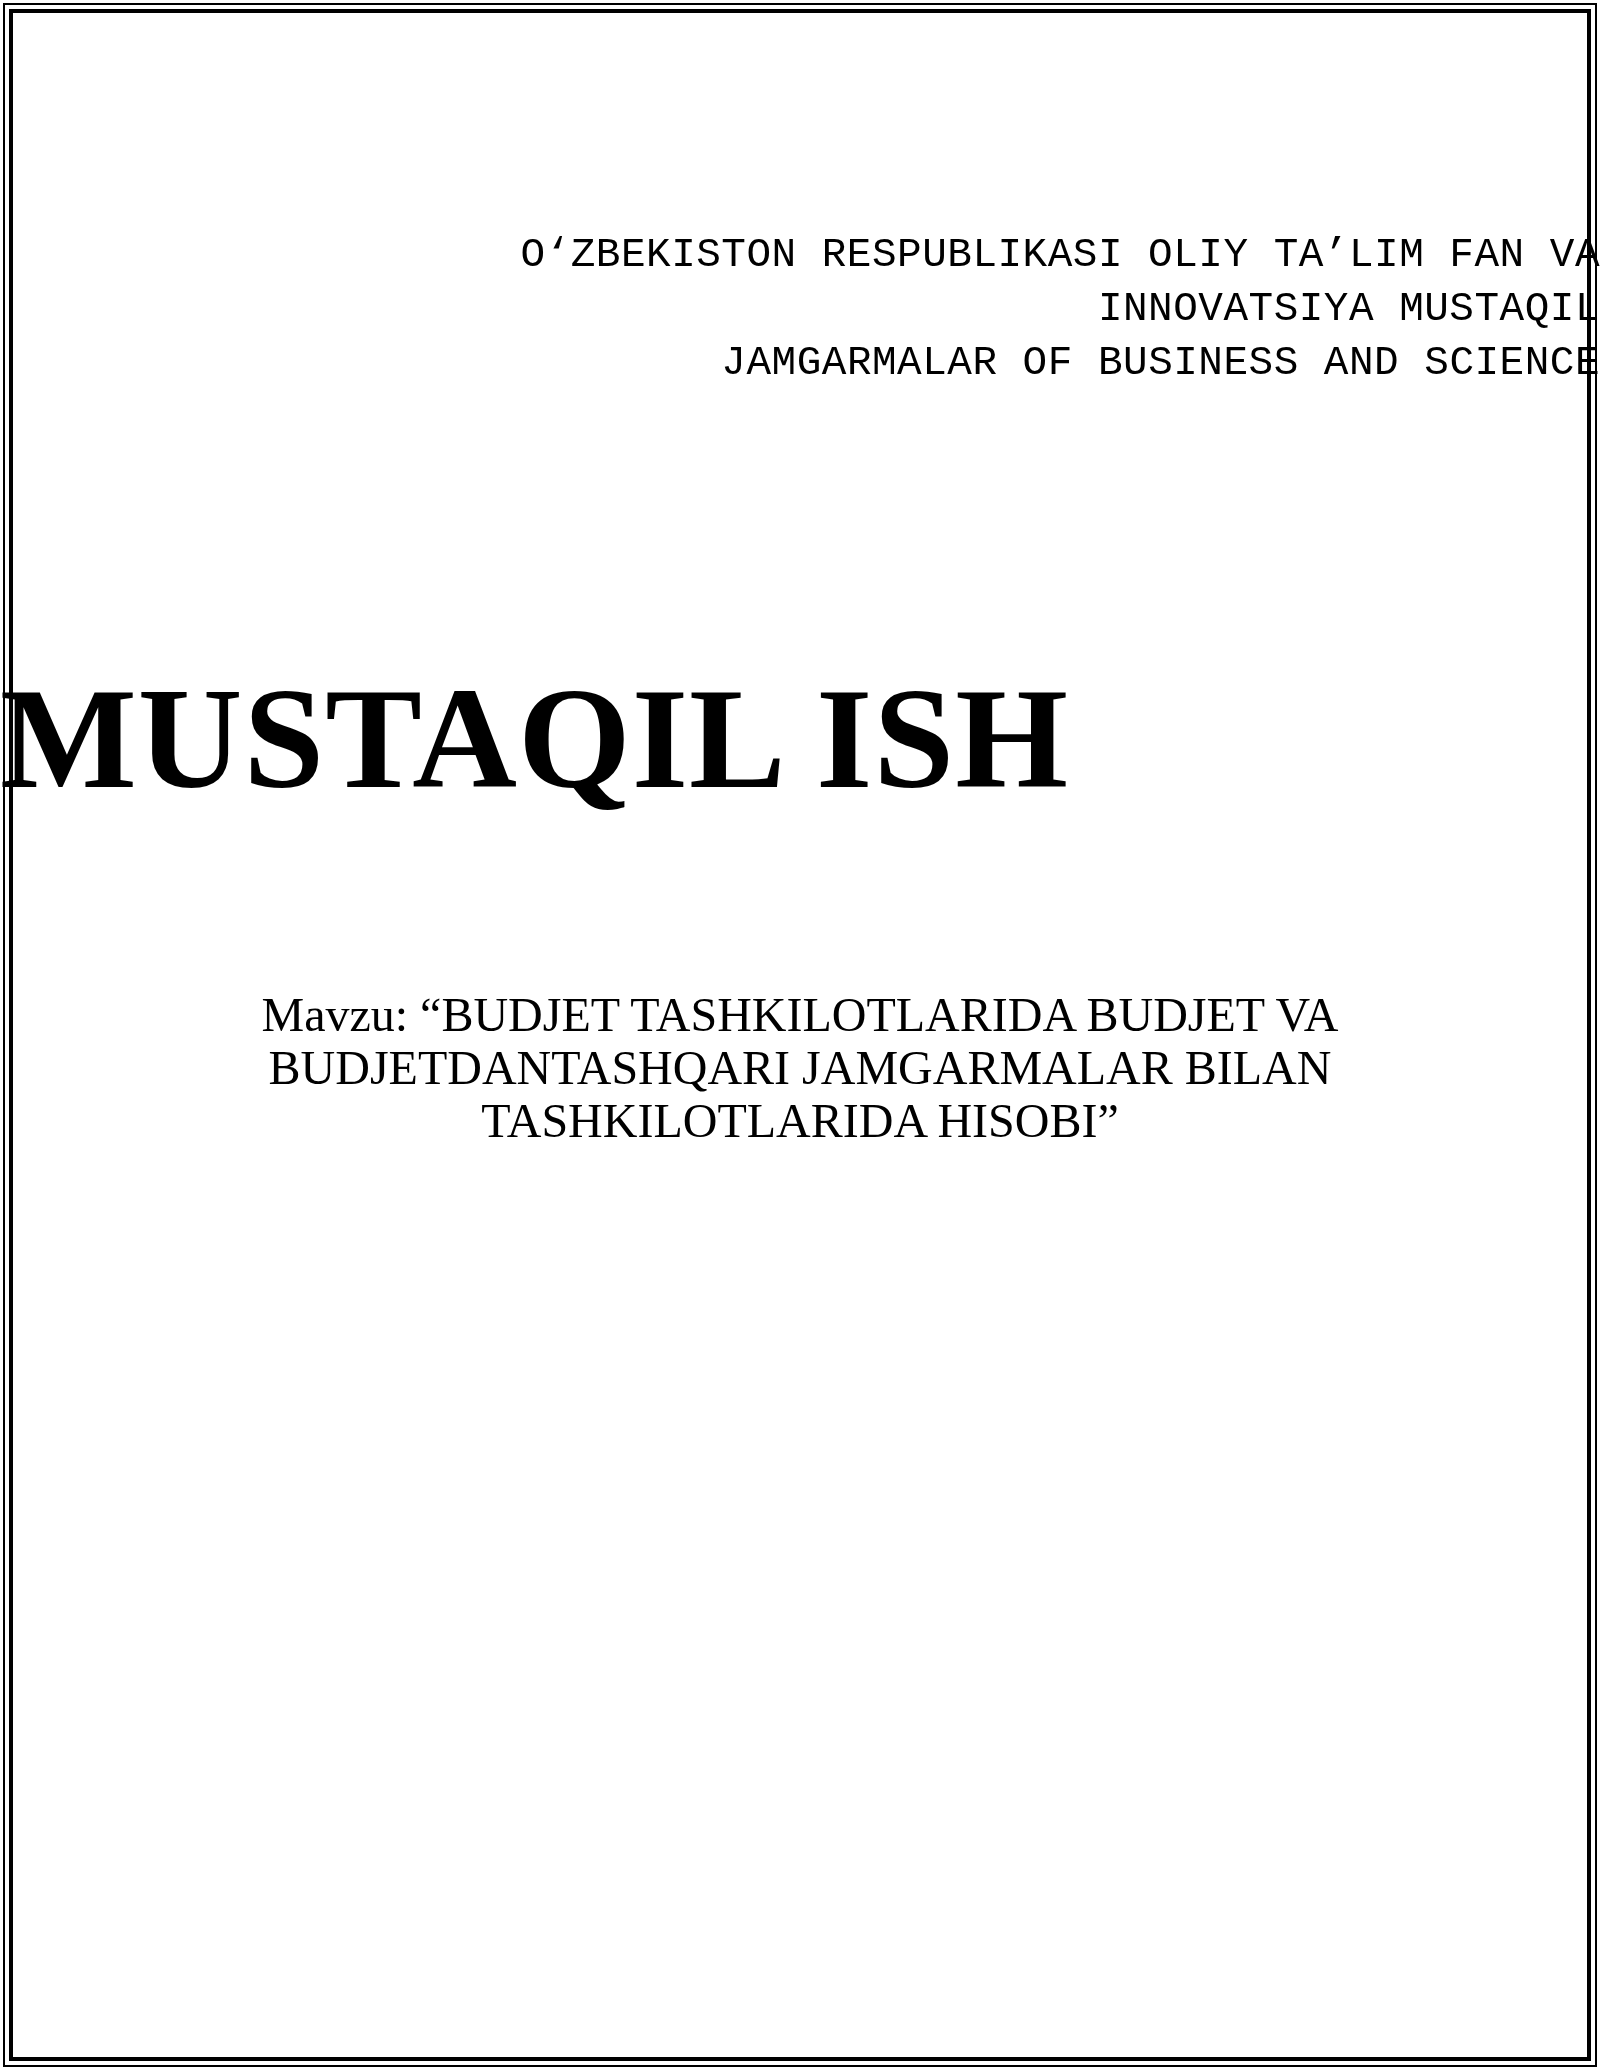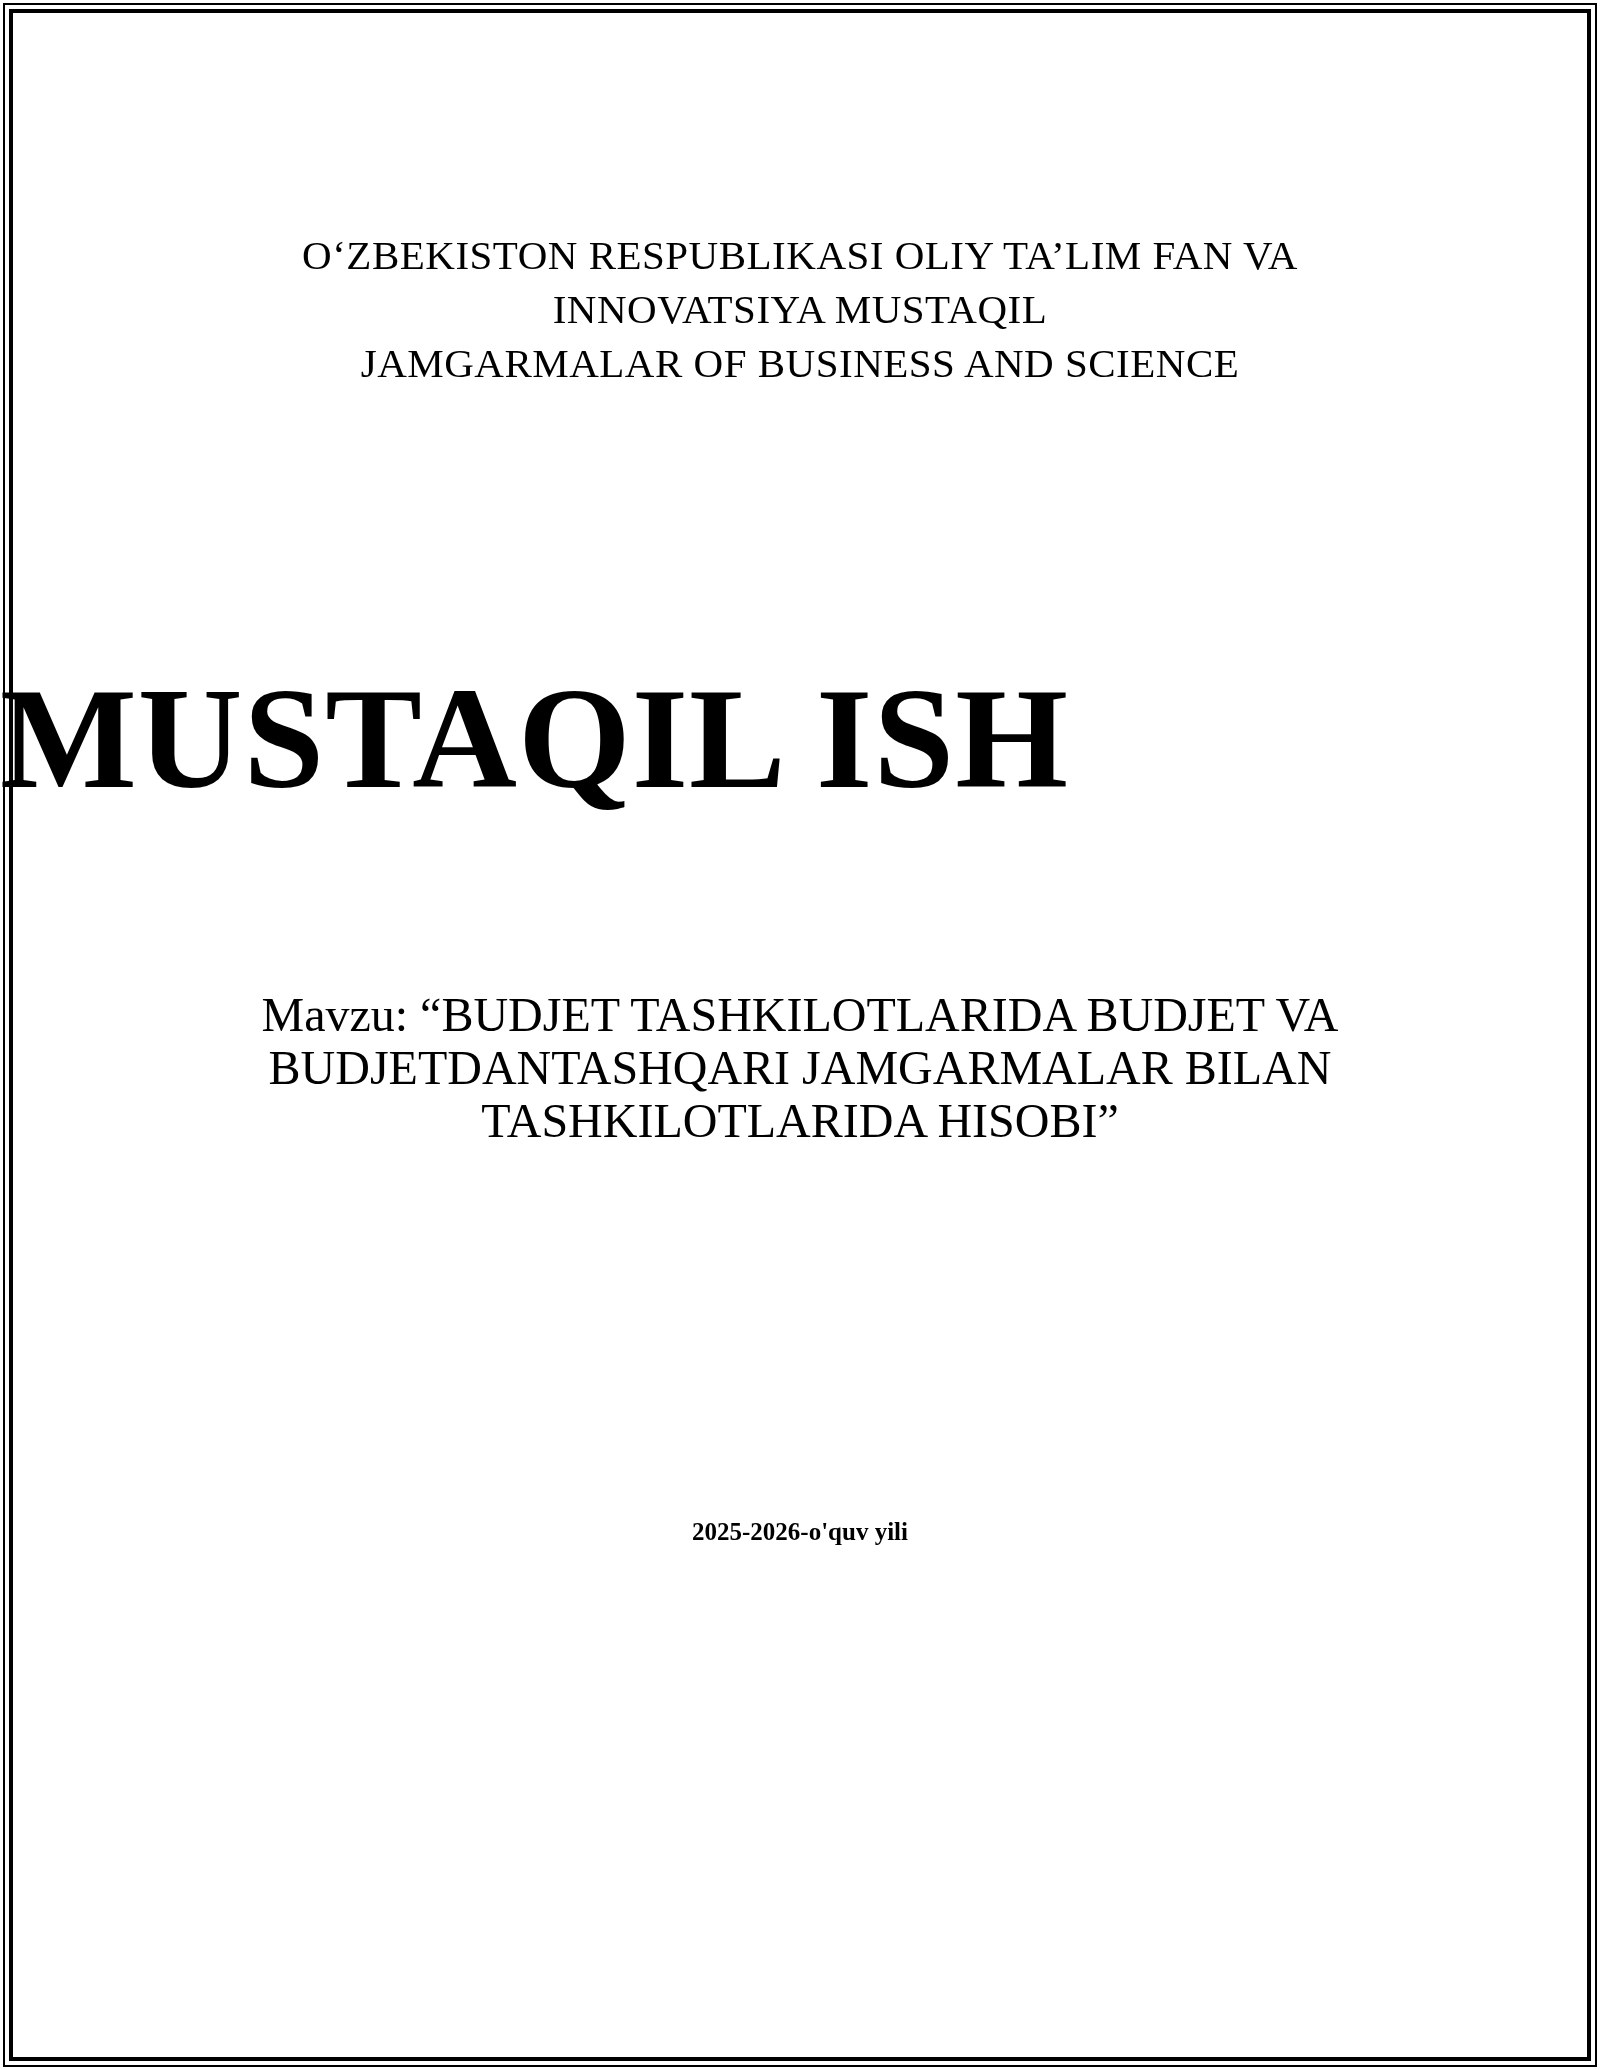--- a/index.html
+++ b/index.html
@@ -31,24 +31,25 @@
   }
   .content {
     position: absolute;
     top: 0; left: 0; right: 0; bottom: 0;
   }
   .header-block {
     position: absolute;
     top: 228px;
     left: 0;
     width: 100%;
-    text-align: center;
+    text-align: right;
     font-size: 41px;
     line-height: 54px;
     letter-spacing: 0.5px;
+    font-family: Liberation Mono, monospace;
   }
   .main-title {
     position: absolute;
     top: 655px;
     left: 0;
     width: 100%;
     font-size: 145px;
     font-weight: bold;
     line-height: 1.15;
     letter-spacing: 1px;
@@ -89,16 +90,15 @@
     </div>
 
     <div class="main-title">MUSTAQIL ISH</div>
 
     <div class="topic-block">
       <div>Mavzu: “BUDJET TASHKILOTLARIDA BUDJET VA</div>
       <div>BUDJETDANTASHQARI JAMGARMALAR BILAN</div>
       <div>TASHKILOTLARIDA HISOBI”</div>
     </div>
 
-    <div class="year-line">2025-2026-o'quv yili</div>
 
   </div>
 </div>
 
 </body></html>

